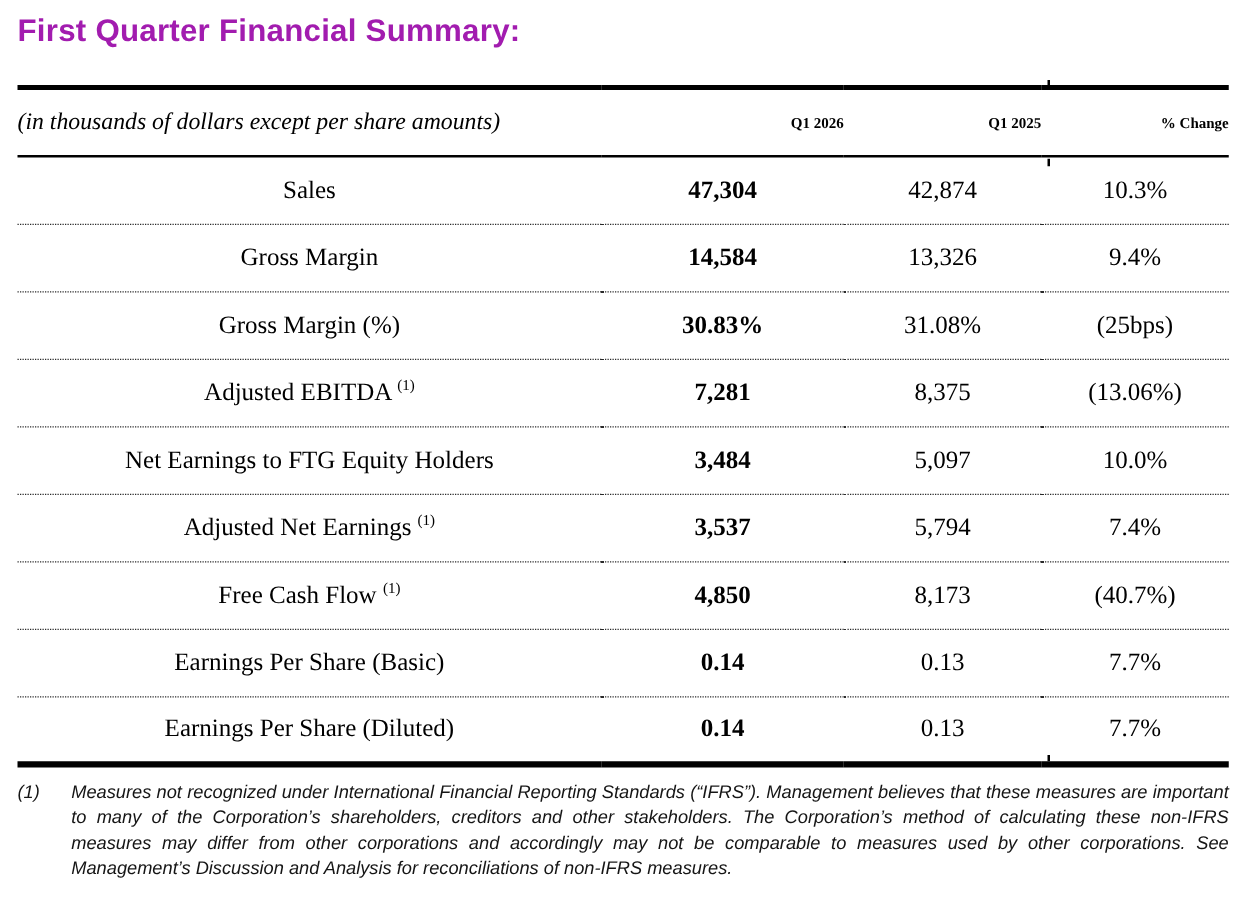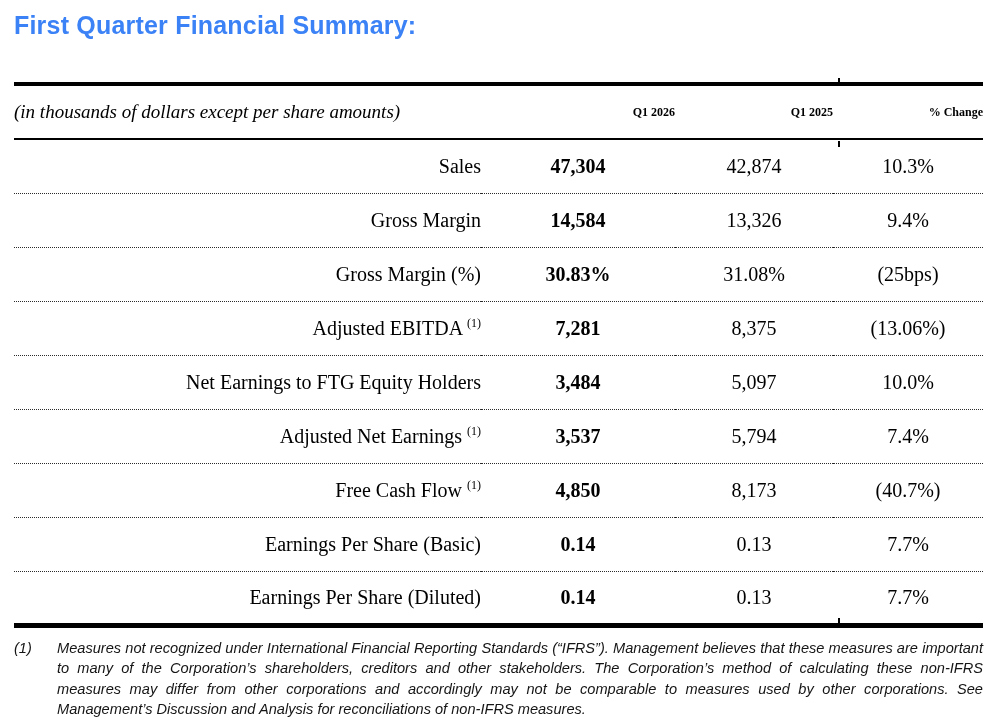--- a/index.html
+++ b/index.html
@@ -9,26 +9,26 @@
     overflow: hidden;
     font-family: "Liberation Sans", sans-serif;
     color: #000;
   }
   .page { padding: 8px 14px 0 14px; }
 
   .title {
     font-family: "Liberation Sans", sans-serif;
     font-size: 25px;
     font-weight: 700;
-    color: #3b82f6;
+    color: #a21caf;
     line-height: 34px;
     letter-spacing: 0.2px;
   }
 
-  .table-wrap { position: relative; margin-top: 40px; }
+  .table-wrap { position: relative; margin-top: 26px; }
 
   table.fin {
     width: 100%;
     table-layout: fixed;
     border-collapse: collapse;
     border-top: 4px solid #000;
     border-bottom: 5px solid #000;
     font-family: "Liberation Serif", serif;
     color: #000;
   }
@@ -55,21 +55,21 @@
     white-space: nowrap;
   }
 
   tbody td {
     height: 54px;
     vertical-align: middle;
     font-size: 20px;
     border-bottom: 1px dotted #2b2b2b;
   }
   tbody tr:last-child td { border-bottom: none; }
-  td.label-cell { text-align: right; }
+  td.label-cell { text-align: center; }
   td.num { text-align: center; white-space: nowrap; }
   td.q26 { font-weight: 700; }
   td.label-cell sup {
     font-size: 12px;
     vertical-align: super;
     line-height: 0;
   }
 
   
   .tick {

